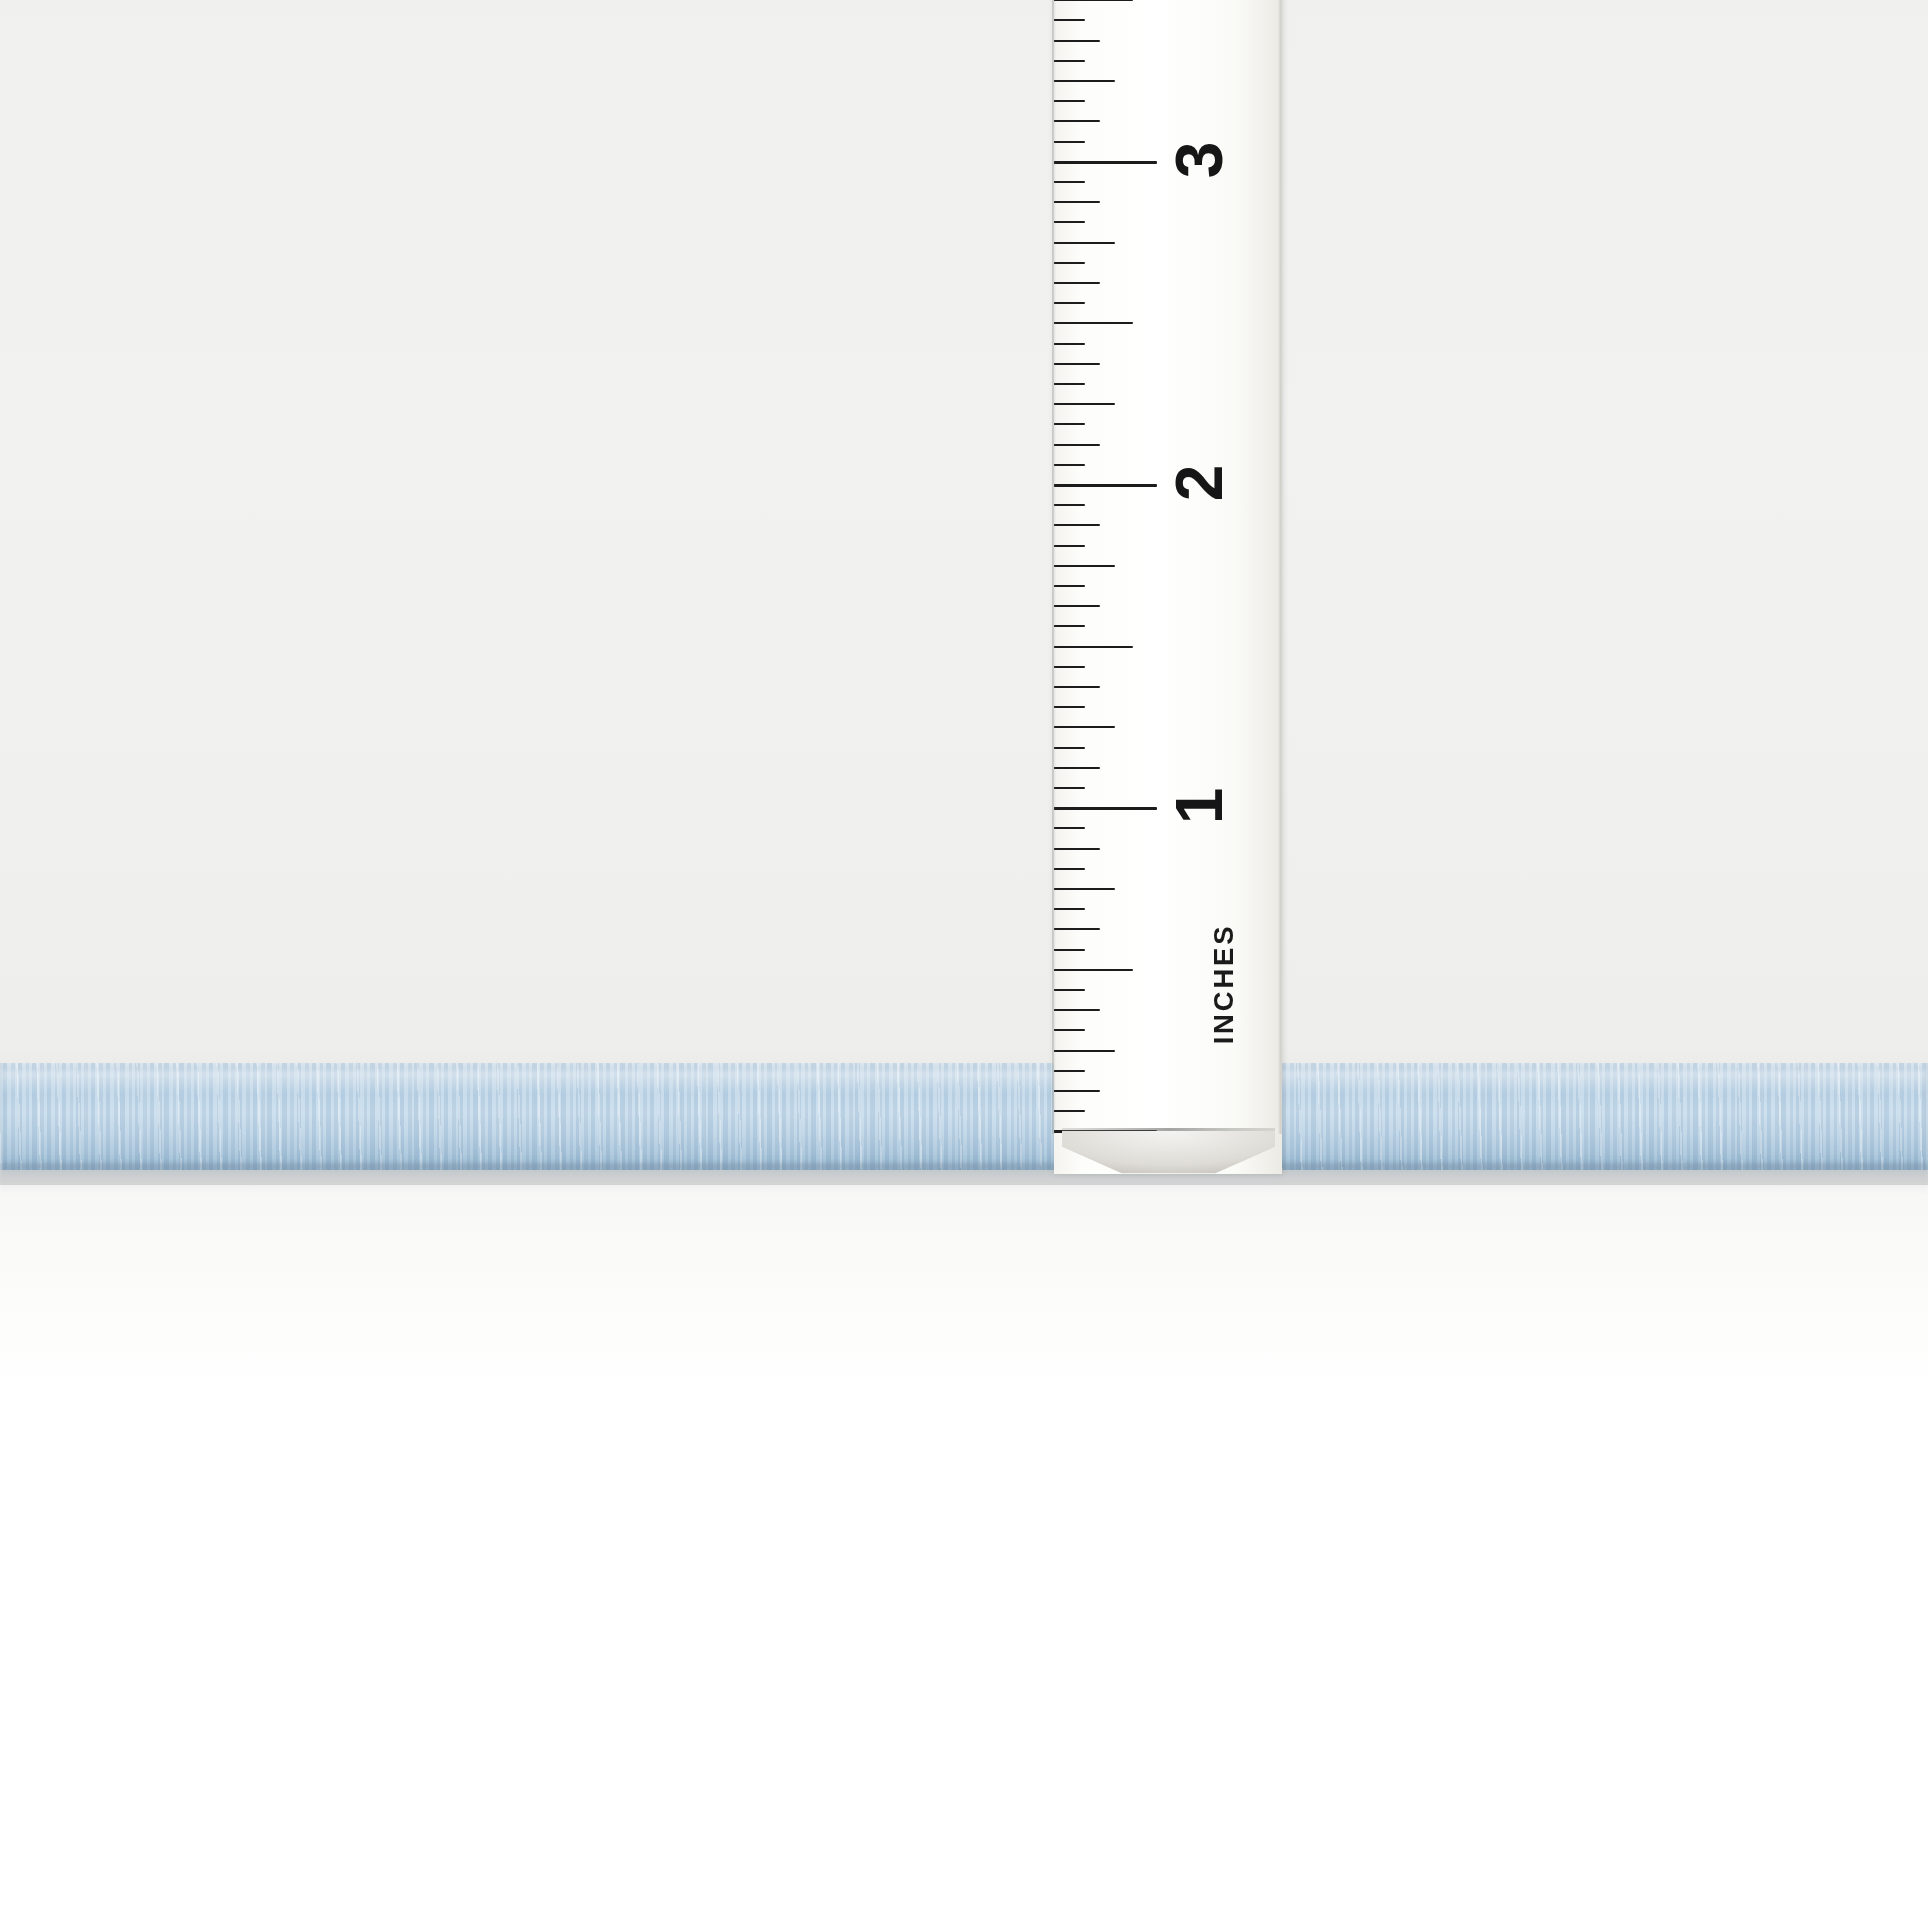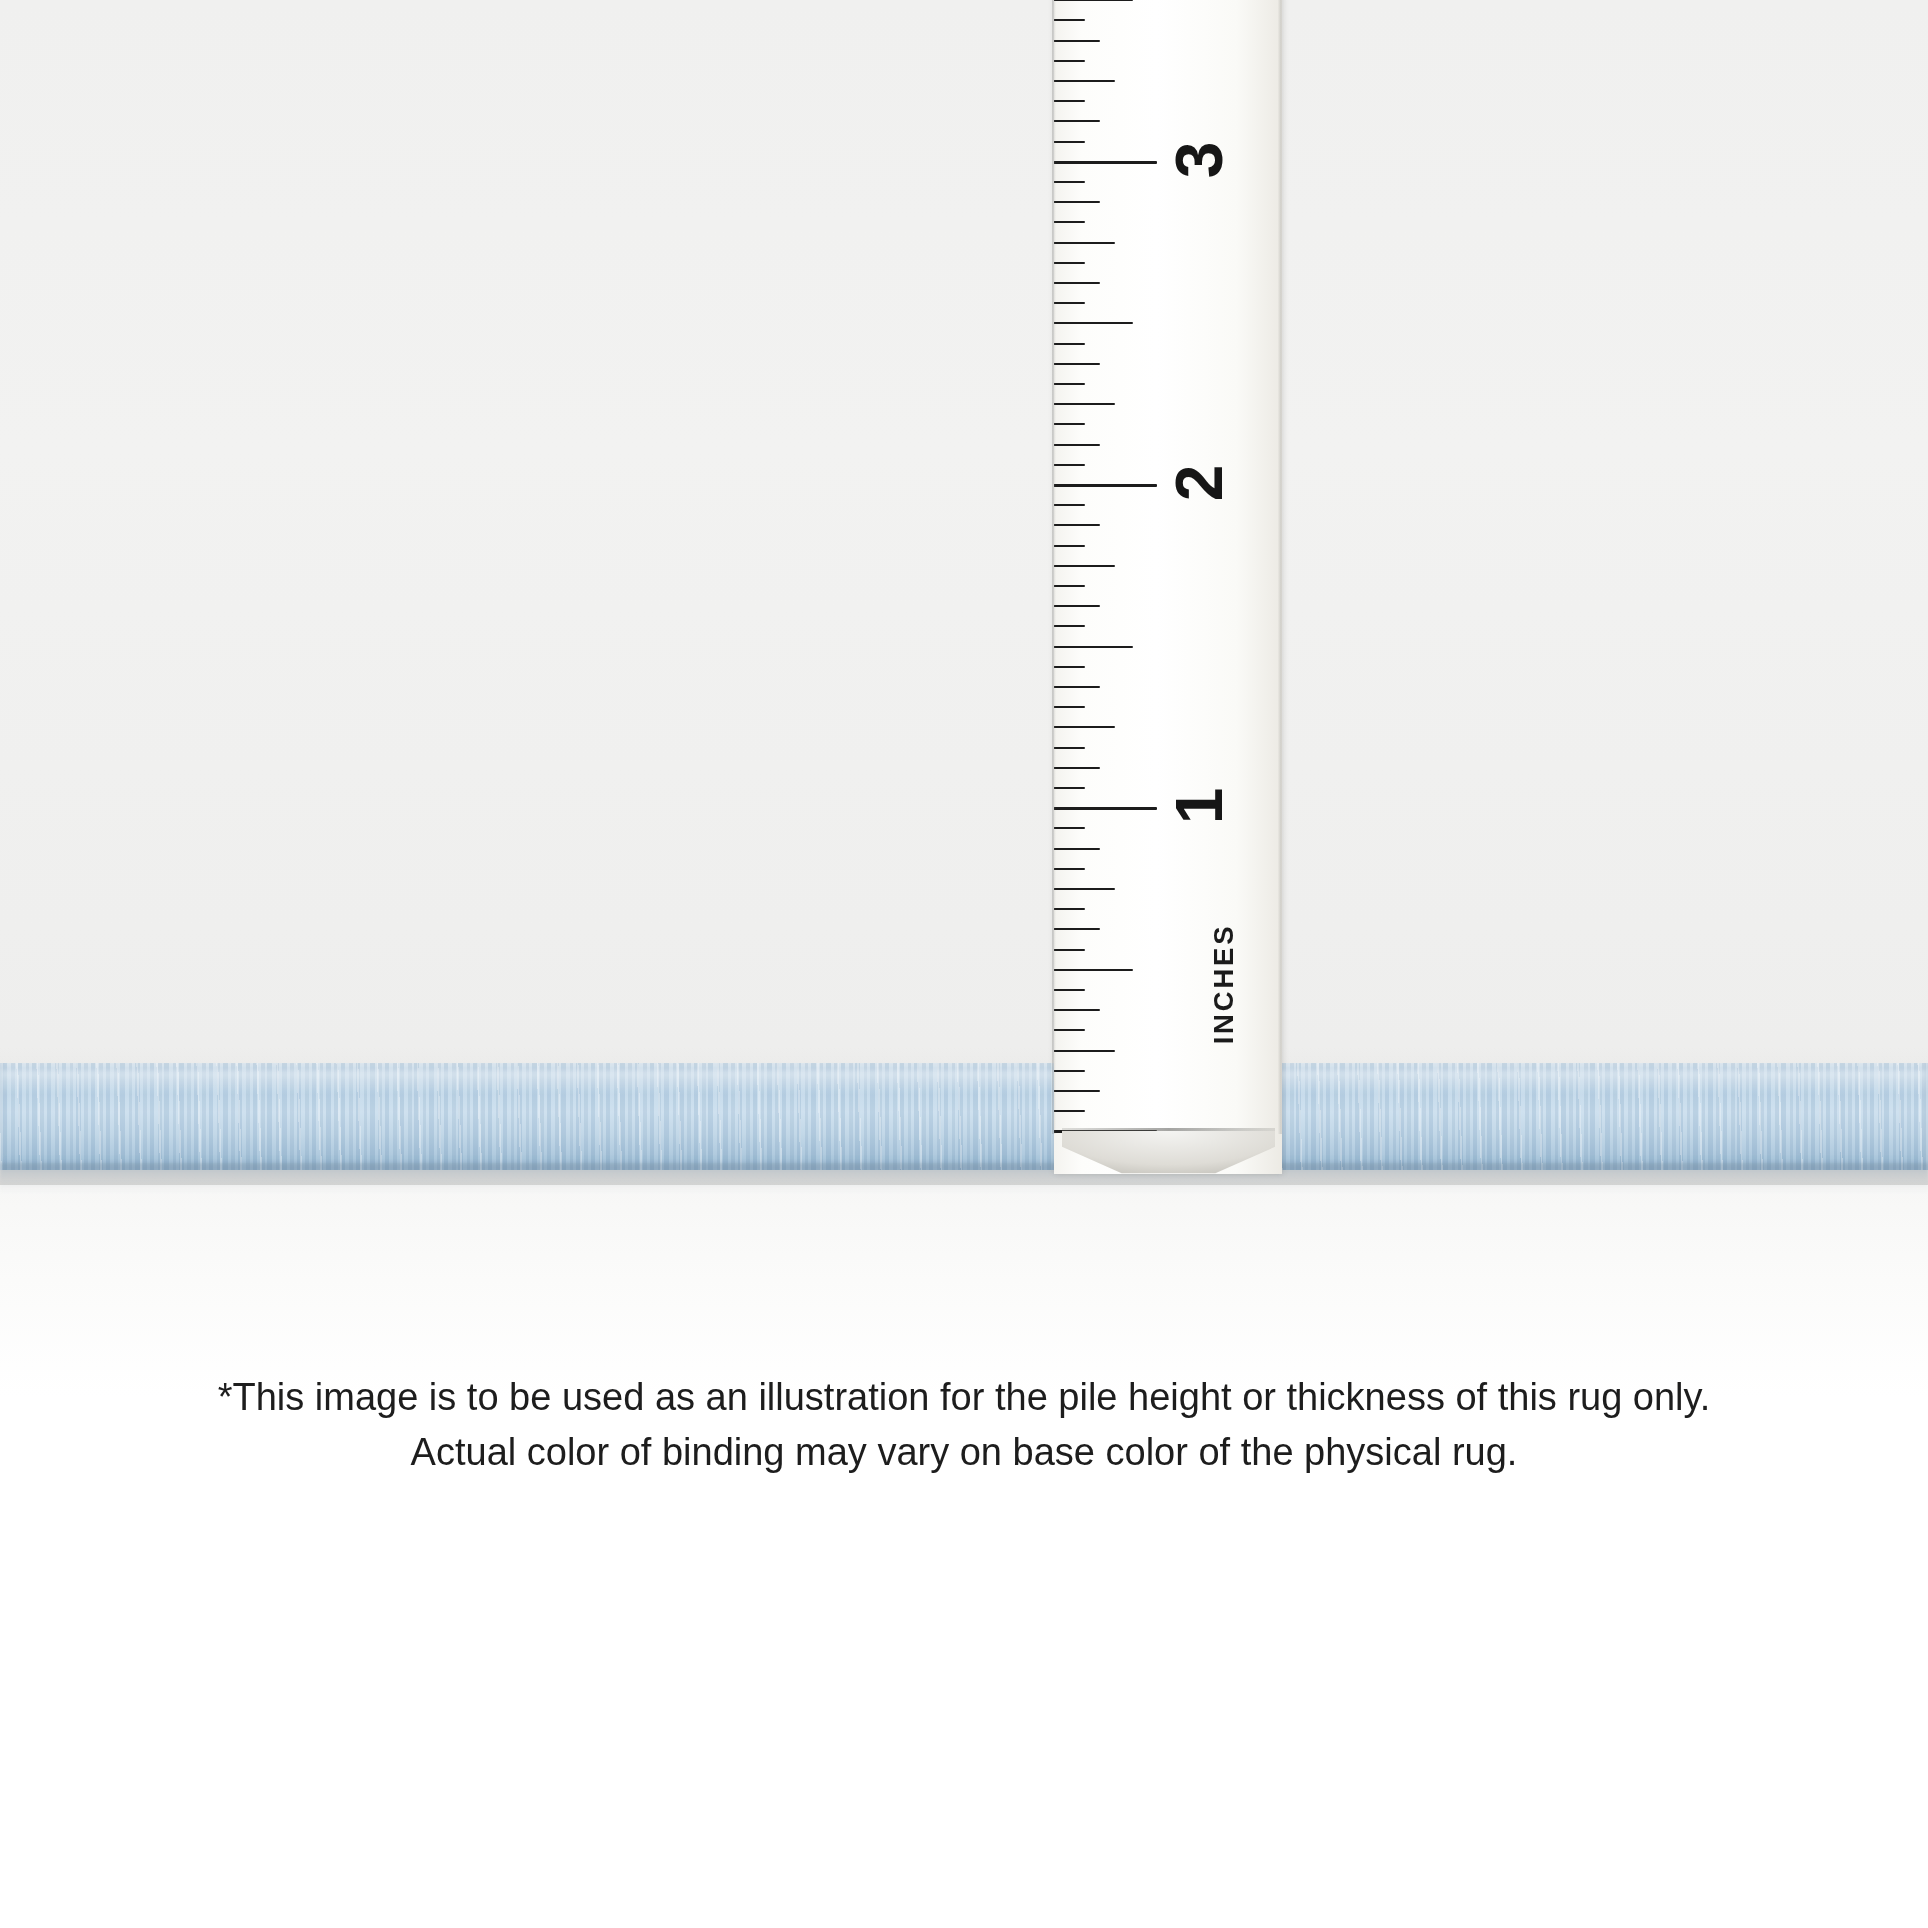--- a/index.html
+++ b/index.html
@@ -370,19 +370,15 @@
         <div class="ruler-num" style="top: 450px;">2</div>
         <div class="ruler-num" style="top: 127px;">3</div>
       </div>
     <div class="ruler-inches-label">INCHES</div>
   </div>
   <div class="ruler-edge-l"></div>
   <div class="ruler-edge-r"></div>
   <div class="ruler-tip-line"></div>
   <div class="ruler-tip"></div>
 
-  <div class="caption">
-    <span class="line">*This image is to be used as an illustration for the pile height or thickness of this rug only.</span>
-    <span class="line">Actual color of binding may vary on base color of the physical rug.</span>
-  </div>
 
 </div>
 
 
 </body></html>

